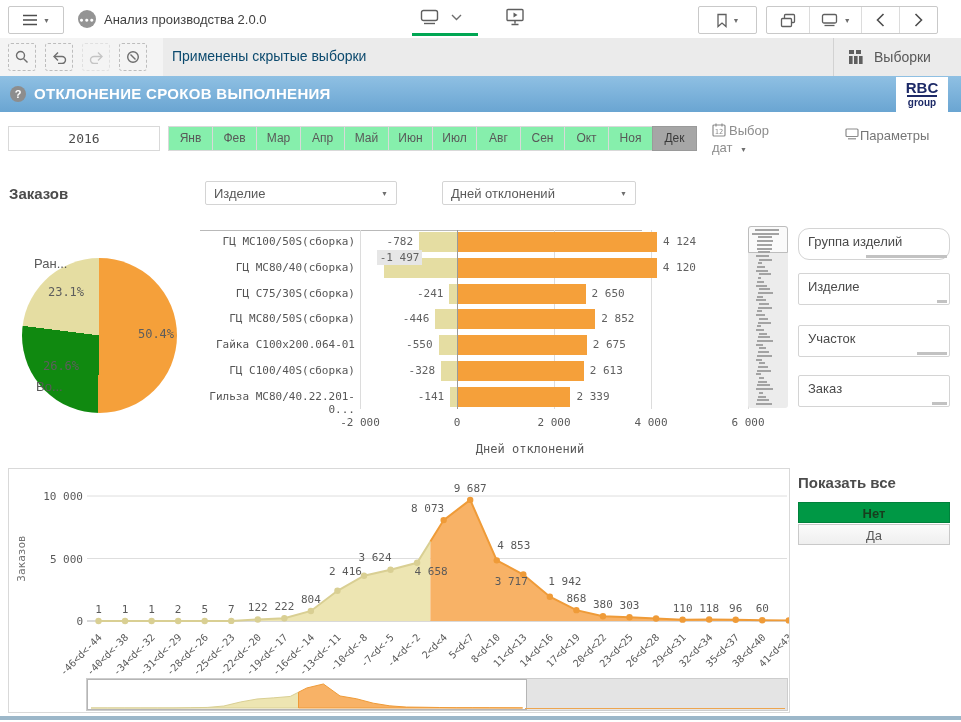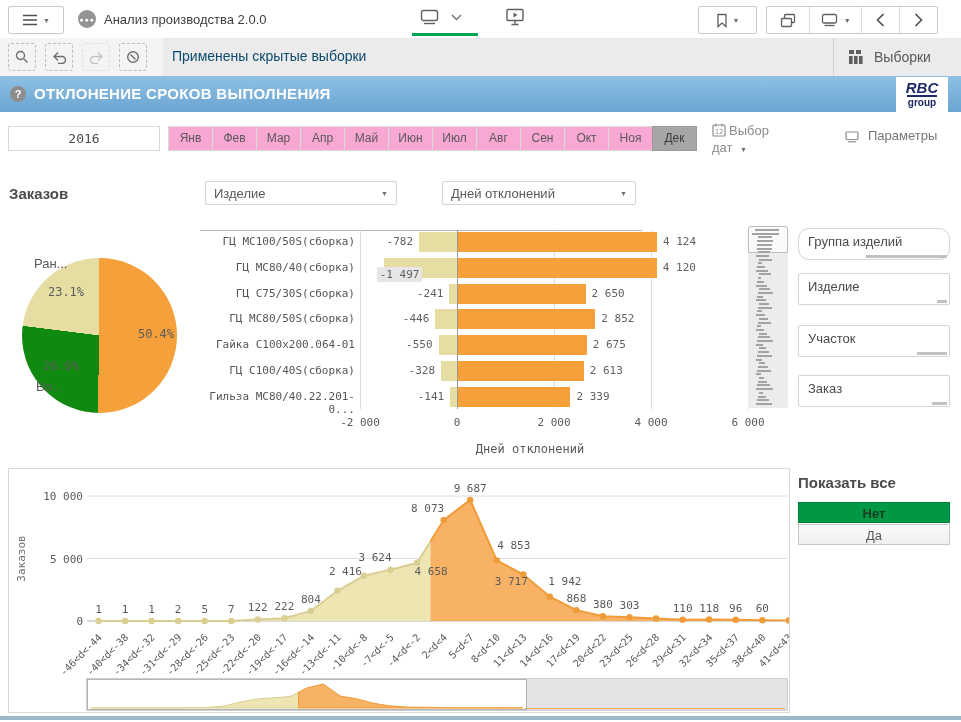--- a/index.html
+++ b/index.html
@@ -30,31 +30,31 @@
   .sel-tool.disabled{opacity:.35;cursor:default;}
   #sel-msg{left:172px;top:10px;font-size:14px;color:#0c4a6e;}
   #selbar-right{left:833px;top:0;width:128px;height:38px;border-left:1px solid #d2d2d2;display:flex;align-items:center;gap:10px;padding-left:14px;box-sizing:border-box;cursor:pointer;}
   #selbar-right span{font-size:14px;color:#595959;}
   
   #sheet-header{left:0;top:76px;width:961px;height:36px;background:linear-gradient(180deg,#8fc0e3 0%,#6aa5d2 100%);}
   #help-badge{left:10px;top:86px;width:16px;height:16px;border-radius:50%;background:#8d8d8d;color:#fff;
               font-size:11px;font-weight:bold;display:flex;align-items:center;justify-content:center;}
   #sheet-title{left:34px;top:85px;font-size:15px;font-weight:bold;color:#fff;letter-spacing:.3px;}
   #logo-box{left:896px;top:77px;width:52px;height:35px;background:#fff;display:flex;flex-direction:column;align-items:center;justify-content:center;}
-  #logo-top{font-size:15px;font-weight:800;font-style:italic;color:#1d2a67;line-height:14px;}
+  #logo-top{font-size:15px;font-weight:800;color:#1d2a67;line-height:14px;}
   #logo-bottom{font-size:10px;font-weight:800;color:#1d2a67;border-top:2px solid #1d2a67;line-height:11px;padding:0 1px;}
   
   #year-box{left:8px;top:126px;width:150px;height:23px;border:1px solid #d9d9d9;text-align:center;
             line-height:23px;font-size:13px;color:#4d4d4d;cursor:pointer;}
   #months{left:169px;top:126px;display:flex;}
-  .month-btn{width:43px;height:23px;border:1px solid #d9d9d9;margin-left:-1px;background:#f9a8d4;text-align:center;
+  .month-btn{width:43px;height:23px;border:1px solid #d9d9d9;margin-left:-1px;background:#86efac;text-align:center;
              line-height:23px;font-size:12px;color:#595959;cursor:pointer;}
   .month-btn.selected{background:#a6a6a6;border-color:#9a9a9a;color:#3a3a3a;}
   #date-select{left:712px;top:122px;width:70px;font-size:13px;color:#8c8c8c;line-height:17px;cursor:pointer;}
-  #params-btn{left:845px;top:128px;display:flex;align-items:flex-end;gap:9px;font-size:13px;color:#767676;cursor:pointer;}
+  #params-btn{left:845px;top:128px;display:flex;align-items:flex-start;gap:1px;font-size:13px;color:#767676;cursor:pointer;}
   
   #orders-label{left:9px;top:185px;font-size:15px;font-weight:bold;color:#4c4c4c;}
   .dropdown{height:22px;border:1px solid #d4d4d4;border-radius:2px;background:#fff;display:flex;align-items:center;
             justify-content:space-between;padding:0 8px;font-size:13px;color:#595959;cursor:pointer;}
   #dd-dimension{left:205px;top:181px;width:174px;}
   #dd-measure{left:442px;top:181px;width:176px;}
   
   #pie{left:22px;top:258px;width:155px;height:155px;border-radius:50%;cursor:pointer;}
   .pie-out-label{font-size:13px;color:#595959;margin-left:24px;}
   .pie-pct{font-size:12px;color:#5d5d5d;width:52px;text-align:center;}
@@ -266,21 +266,21 @@
       <div class="bar-tick" style="left: 516px; top: 186px;">6 000</div>
       <div style="left: 150px; top: 179px; width: 442px; height: 1px; background: rgb(185, 185, 185);"></div>
       <div class="bar-cat" style="top: 5px;">ГЦ МС100/50S(сборка)</div>
       <div class="hbar" style="left: 219.073px; top: 2px; width: 37.927px; background: rgb(229, 221, 162);"></div>
       <div class="hbar" style="left: 258px; top: 2px; width: 199.014px; background: rgb(245, 160, 58);"></div>
       <div class="bar-val right-align" style="left: 151.073px; top: 5px;"><span>-782</span></div>
       <div class="bar-val" style="left: 463.014px; top: 5px;">4 124</div>
       <div class="bar-cat" style="top: 30.83px;">ГЦ МС80/40(сборка)</div>
       <div class="hbar" style="left: 184.395px; top: 27.83px; width: 72.6045px; background: rgb(229, 221, 162);"></div>
       <div class="hbar" style="left: 258px; top: 27.83px; width: 198.82px; background: rgb(245, 160, 58);"></div>
-      <div class="bar-val right-align boxed" style="left: 116.395px; top: 38px; padding-left: 44px;"><span>-1 497</span></div>
+      <div class="bar-val right-align boxed" style="left: 116.395px; top: 21px; padding-left: 44px;"><span>-1 497</span></div>
       <div class="bar-val" style="left: 462.82px; top: 30.83px;">4 120</div>
       <div class="bar-cat" style="top: 56.66px;">ГЦ С75/30S(сборка)</div>
       <div class="hbar" style="left: 249.434px; top: 53.66px; width: 7.566px; background: rgb(229, 221, 162);"></div>
       <div class="hbar" style="left: 258px; top: 53.66px; width: 127.525px; background: rgb(245, 160, 58);"></div>
       <div class="bar-val right-align" style="left: 181.434px; top: 56.66px;"><span>-241</span></div>
       <div class="bar-val" style="left: 391.525px; top: 56.66px;">2 650</div>
       <div class="bar-cat" style="top: 82.49px;">ГЦ МС80/50S(сборка)</div>
       <div class="hbar" style="left: 235.369px; top: 79.49px; width: 21.631px; background: rgb(229, 221, 162);"></div>
       <div class="hbar" style="left: 258px; top: 79.49px; width: 137.322px; background: rgb(245, 160, 58);"></div>
       <div class="bar-val right-align" style="left: 167.369px; top: 82.49px;"><span>-446</span></div>

